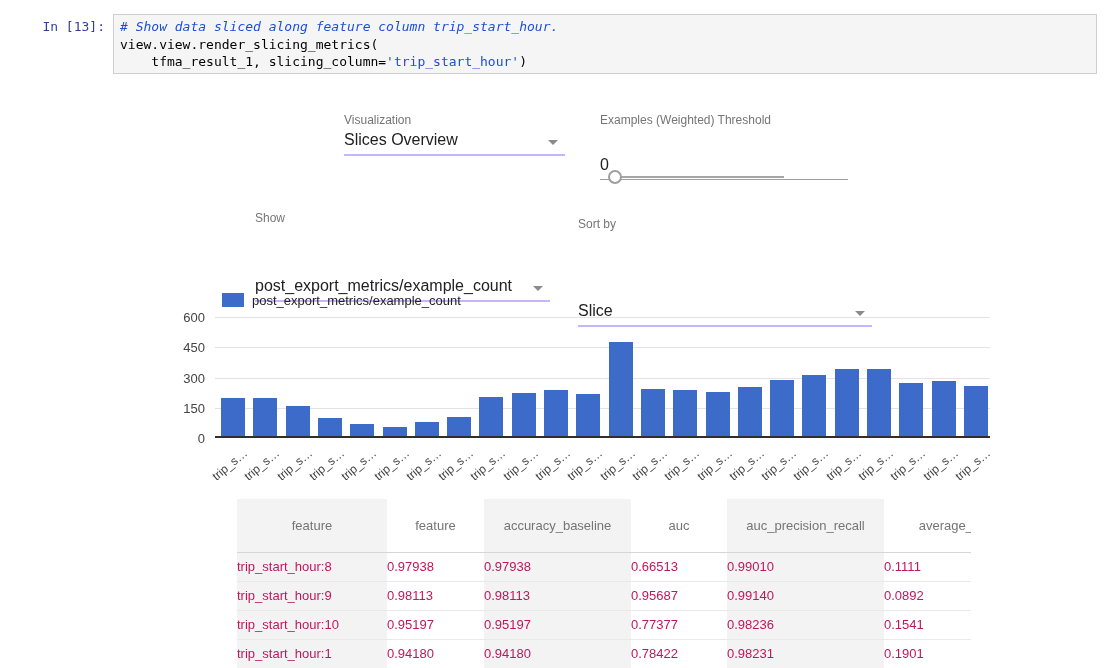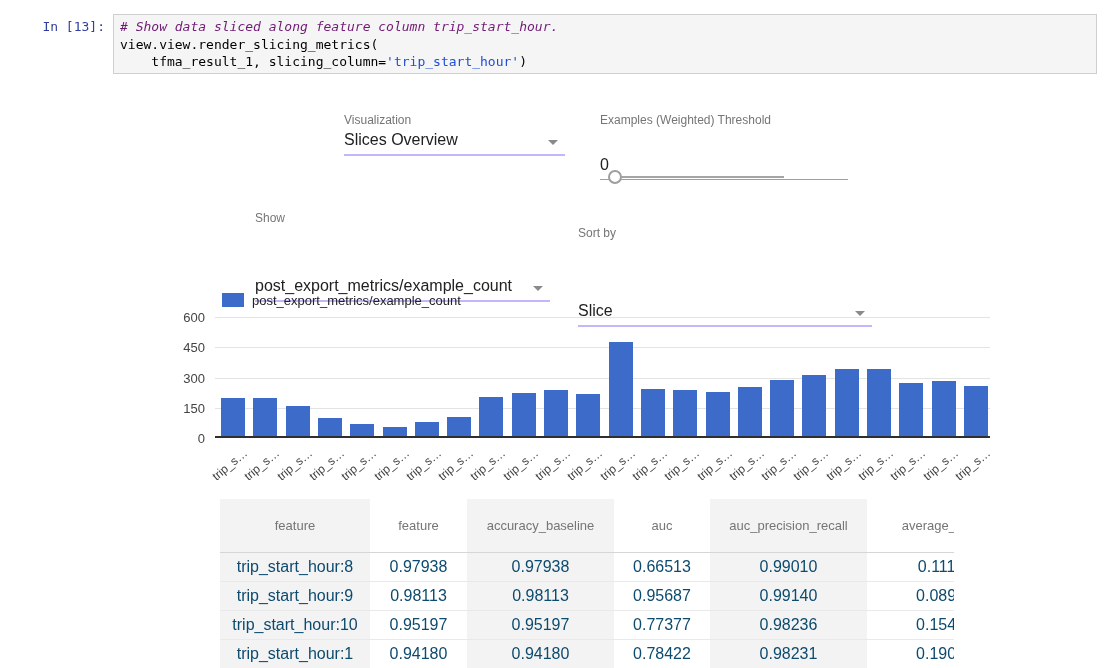--- a/index.html
+++ b/index.html
@@ -8,21 +8,21 @@
   .abs { position:absolute; }
 
   
   #prompt { left:36px; top:19px; width:69px; text-align:right;
             font-family:"DejaVu Sans Mono","Liberation Mono",monospace;
             font-size:13px; color:#303F9F; }
   #code-cell { left:113px; top:14px; width:984px; height:60px;
                background:#f5f5f5; border:1px solid #cfcfcf; padding:3px 6px; }
   #code-cell pre { font-family:"DejaVu Sans Mono","Liberation Mono",monospace;
                    font-size:13px; line-height:17.5px; color:#000; white-space:pre; }
-  .tok-comment { color:#701a75; font-style:italic; }
+  .tok-comment { color:#1d4ed8; font-style:italic; }
   .tok-string  { color:#1d4ed8; }
 
   
   .ctl-label { font-size:12px; color:#757575; }
   .ctl-value { font-size:16px; color:#212121; padding-bottom:5px; position:relative; }
   .u-drop  { border-bottom:2px solid #c4b5fd; }
   .u-input { border-bottom:1px solid #9e9e9e; }
   .drop-arrow { position:absolute; right:7px; bottom:9px; width:0; height:0;
                 border-left:5px solid transparent; border-right:5px solid transparent;
                 border-top:5px solid #8a8a8a; }
@@ -37,25 +37,25 @@
   .ytick { position:absolute; left:150px; width:55px; text-align:right;
            font-size:13px; color:#444; }
   #plot { left:215px; top:317px; width:775px; height:121px;
           border-bottom:2px solid #2f2f2f; }
   .gridline { position:absolute; left:0; right:0; height:1px; background:#e3e3e3; }
   .bar { position:absolute; bottom:0; width:24px; }
   .xlabel { position:absolute; width:52px; text-align:right; font-size:12px; color:#444;
             transform:rotate(-40deg); transform-origin:100% 0; white-space:nowrap; }
 
   
-  #table-clip { left:220px; top:499px; width:734px; height:169px; overflow:hidden; }
+  #table-clip { left:237px; top:499px; width:734px; height:169px; overflow:hidden; }
   #metrics-table { border-collapse:collapse; table-layout:fixed; width:794px; }
   #metrics-table th { height:53px; font-size:13px; font-weight:400; color:#757575;
                       text-align:center; border-bottom:1px solid #d6d6d6; }
-  #metrics-table td { height:29px; font-size:16px; color:#0c4a6e; text-align:center;
+  #metrics-table td { height:29px; font-size:13px; color:#be185d; text-align:left;
                       border-bottom:1px solid #e9e9e9; white-space:nowrap; }
   #metrics-table .shade { background:#f3f3f3; }
 </style>
 </head>
 <body>
 
 <div id="prompt" class="abs">In [13]:</div>
 
 <div id="code-cell" class="abs">
   <pre><span class="tok-comment"># Show data sliced along feature column trip_start_hour.</span>
@@ -78,21 +78,21 @@
   <div id="slider-track"></div>
   <div id="slider-handle"></div>
 </div>
 
 <div class="abs ctl-label" style="left:255px; top:211px;">Show</div>
 <div class="abs ctl-value u-drop" style="left:255px; top:228px; width:295px;">
   <span>post_export_metrics/example_count</span>
   <span class="drop-arrow"></span>
 </div>
 
-<div class="abs ctl-label" style="left:578px; top:226px;">Sort by</div>
+<div class="abs ctl-label" style="left:578px; top:217px;">Sort by</div>
 <div class="abs ctl-value u-drop" style="left:578px; top:228px; width:294px;">
   <span>Slice</span>
   <span class="drop-arrow"></span>
 </div>
 
 <div id="legend-swatch" class="abs" style="background: rgb(60, 107, 201);"></div>
 <div id="legend-label" class="abs">post_export_metrics/example_count</div>
 
 <div id="yticks">
     <div class="ytick abs" style="top: 431px;">0</div>

